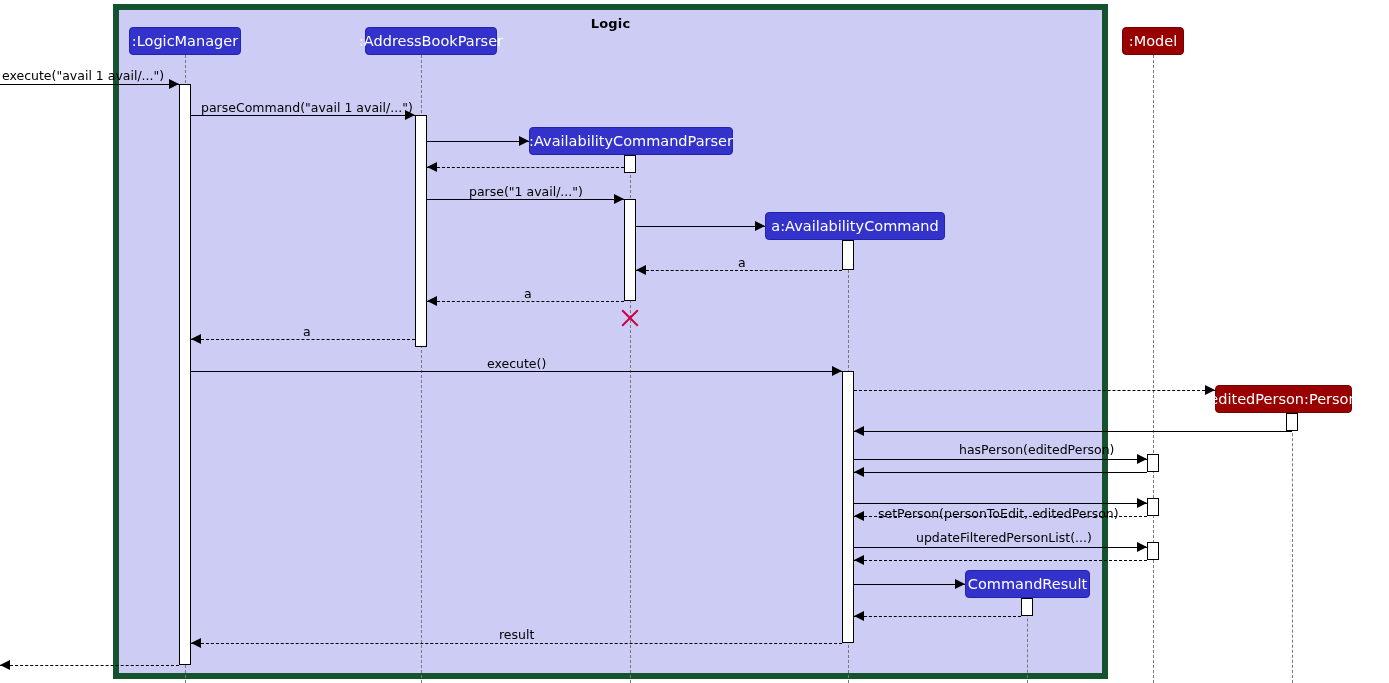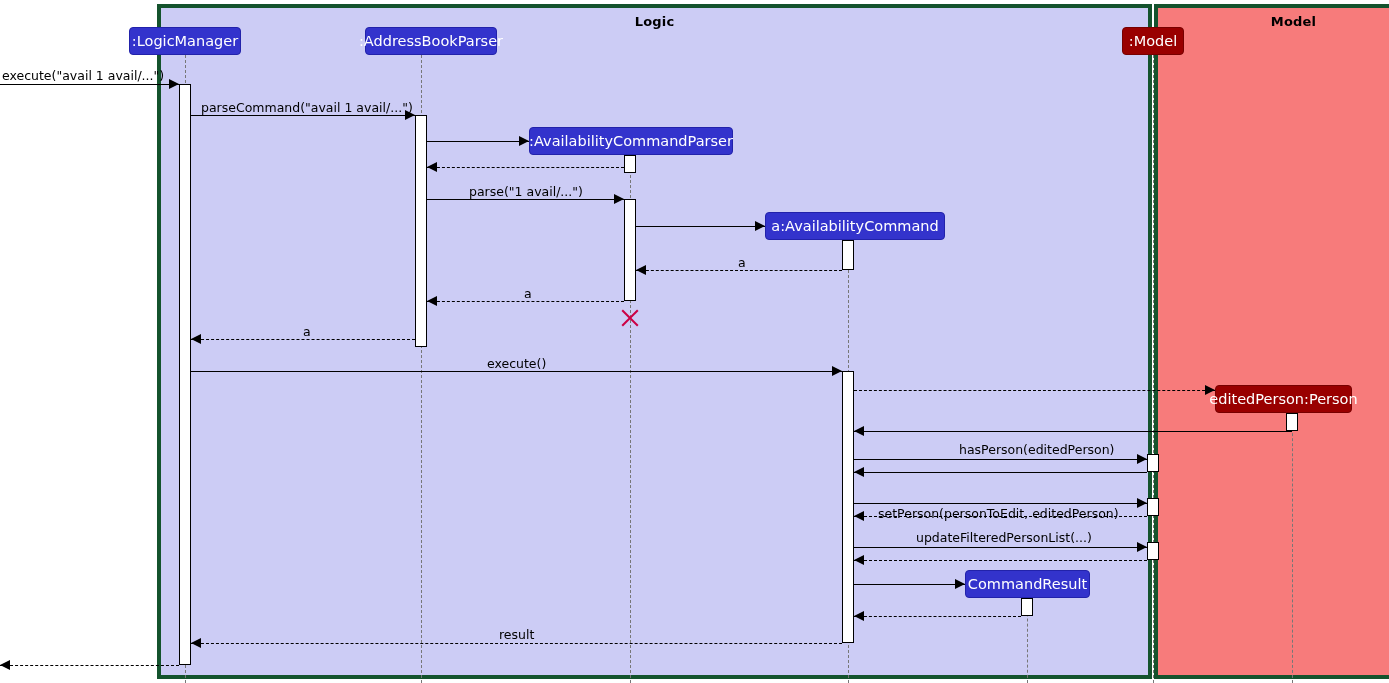--- a/index.html
+++ b/index.html
@@ -14,22 +14,21 @@
     position: relative;
     width: 1389px;
     height: 683px;
     background: #ffffff;
     overflow: hidden;
   }
   
   .package {
     position: absolute;
     box-sizing: border-box;
-    border: 4px solid #14532d;
-    margin-left: 44px;
+    border: 6px solid #14532d;
   }
   .package-title {
     position: absolute;
     top: 6px;
     left: 0;
     width: 100%;
     text-align: center;
     font-size: 13px;
     font-weight: bold;
     color: #000000;
@@ -122,23 +121,20 @@
 </style>
 </head>
 <body>
 
 <div id="diagram">
 
   <div class="package" style="left:113px; top:4px; width:995px; height:675px; background:#ccccf5;">
     <div class="package-title">Logic</div>
   </div>
 
-  <div class="package" style="left:1110px; top:4px; width:279px; height:675px; background:#f77b7b;">
-    <div class="package-title">Model</div>
-  </div>
 
   <div class="lifeline" style="left:185px; top:55px; height:628px;"></div>
   <div class="lifeline" style="left:421px; top:55px; height:628px;"></div>
   <div class="lifeline" style="left:630px; top:155px; height:528px;"></div>
   <div class="lifeline" style="left:848px; top:240px; height:443px;"></div>
   <div class="lifeline" style="left:1027px; top:598px; height:85px;"></div>
   <div class="lifeline" style="left:1153px; top:55px; height:628px;"></div>
   <div class="lifeline" style="left:1292px; top:413px; height:270px;"></div>
 
   <div class="msg" style="left:0px; top:84px; width:179px;"></div>

